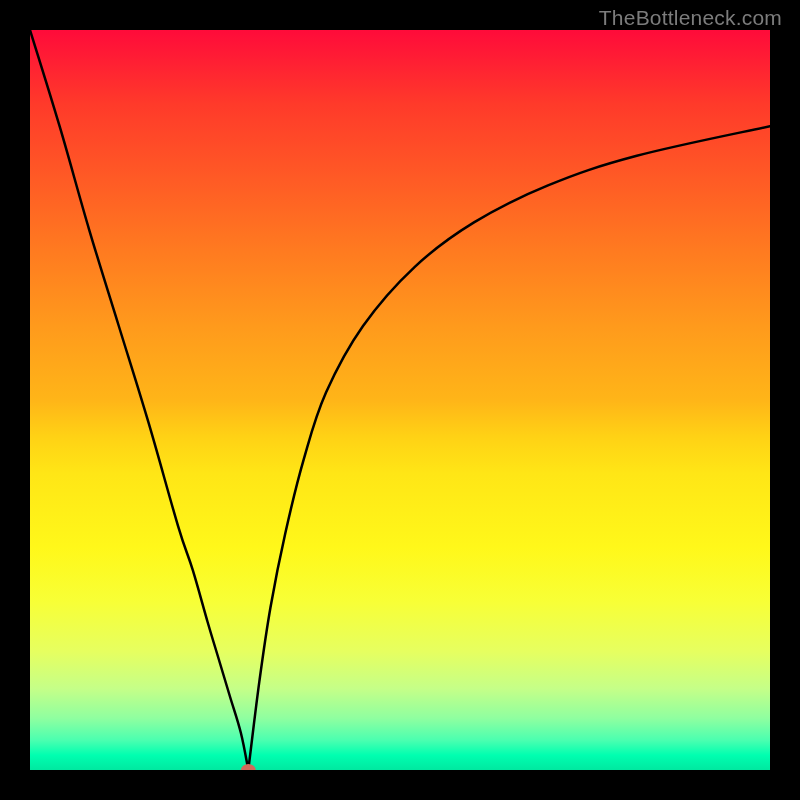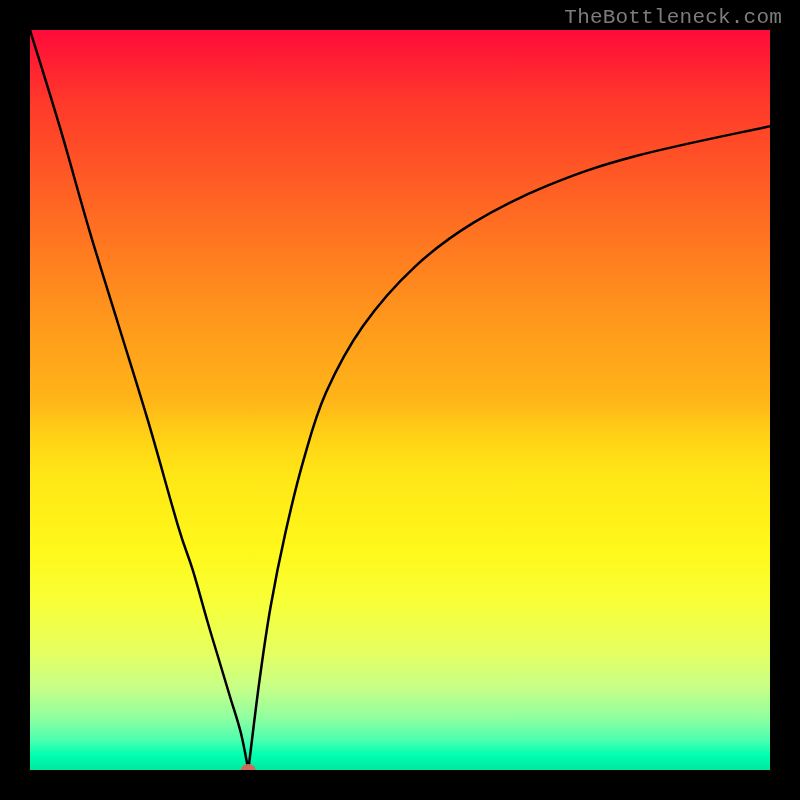--- a/index.html
+++ b/index.html
@@ -32,21 +32,21 @@
       #8fffa0 93%,
       #4affb0 96%,
       #00ffb0 98%,
       #00e8a0 100%
     );
   }
   .watermark {
     position: absolute;
     top: 6px;
     right: 18px;
-    font-family: Liberation Mono, monospace;
+    font-family: Liberation Sans, sans-serif;
     font-size: 21px;
     color: #7c7c7c;
     letter-spacing: 0.2px;
     user-select: none;
   }
   svg.curve {
     position: absolute;
     left: 0;
     top: 0;
     width: 740px;

